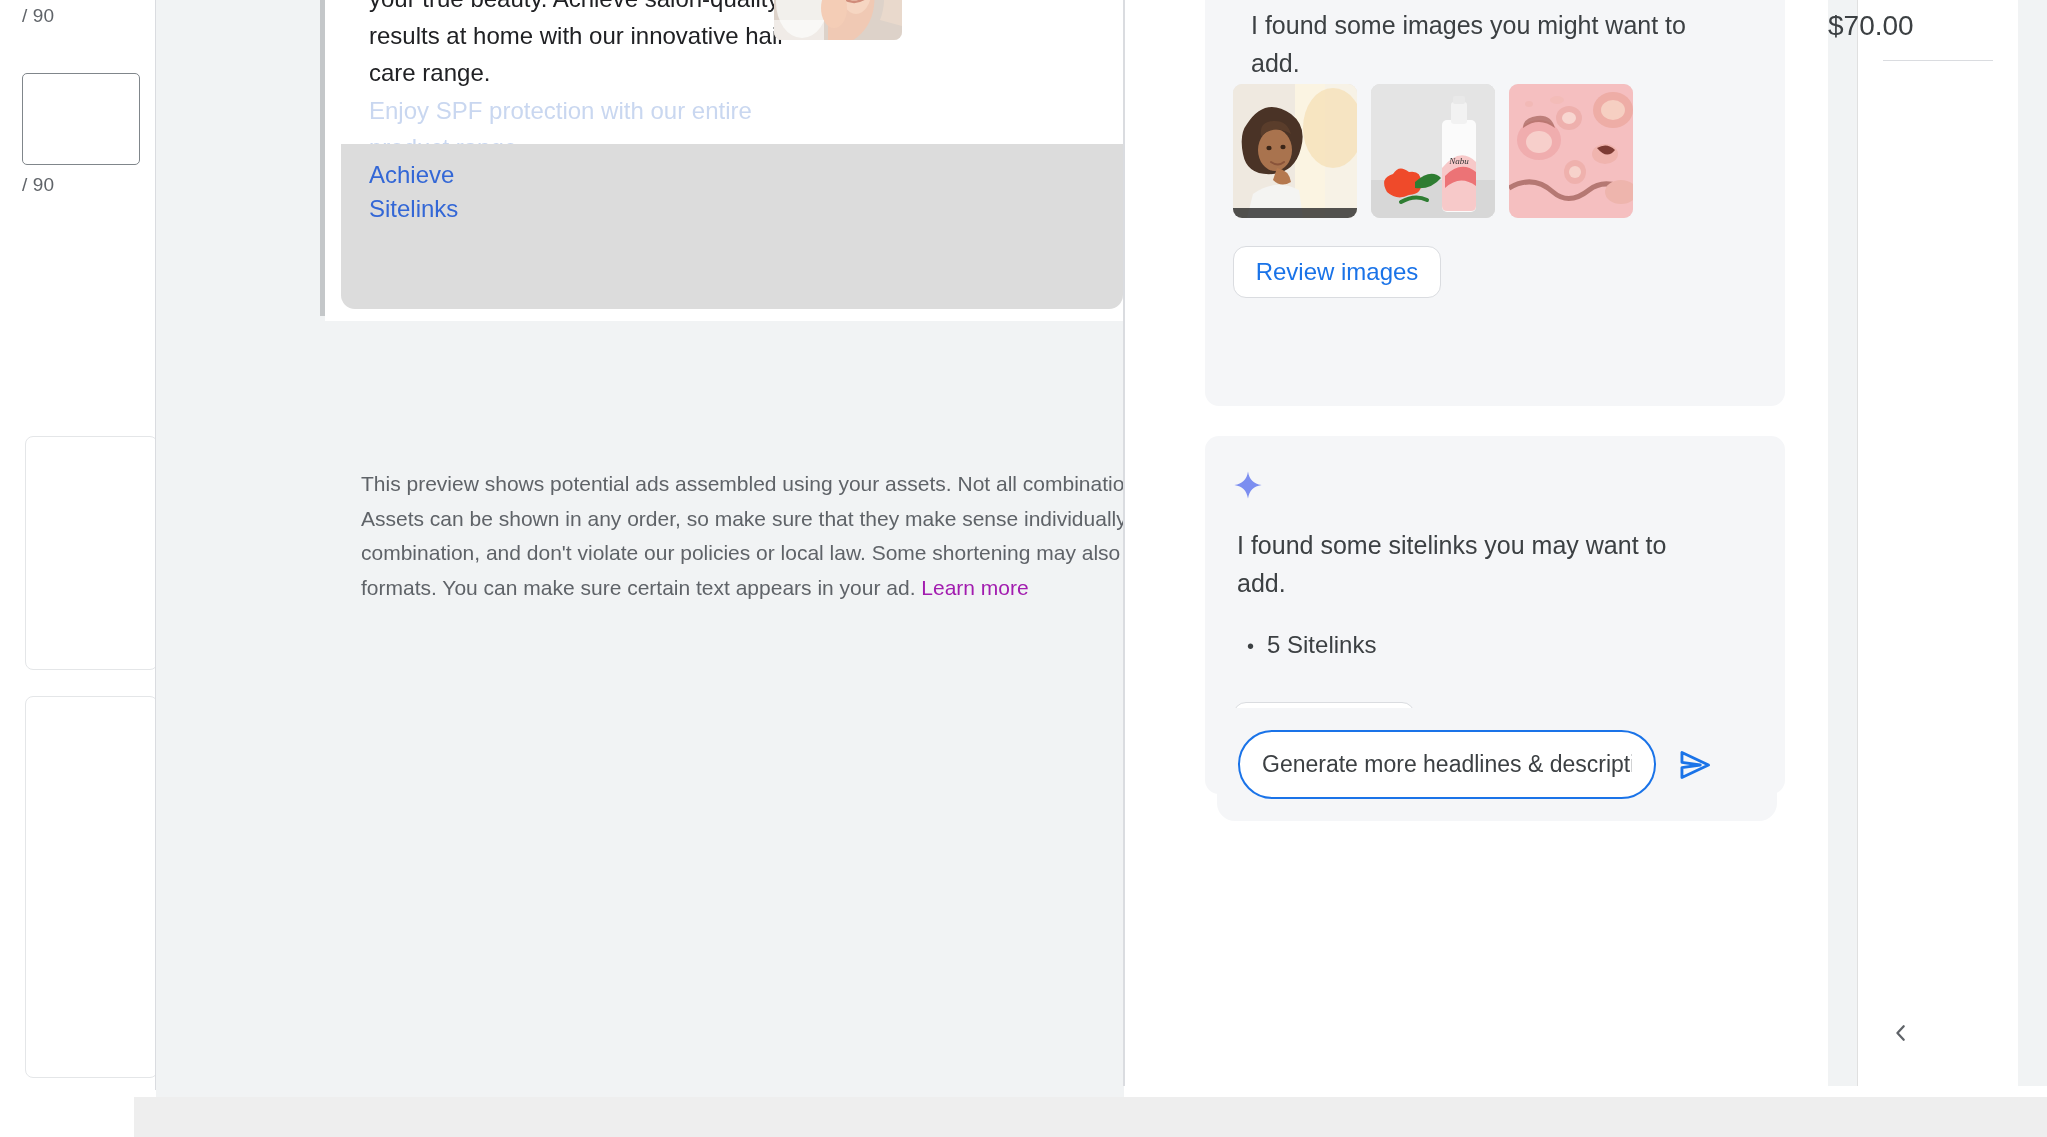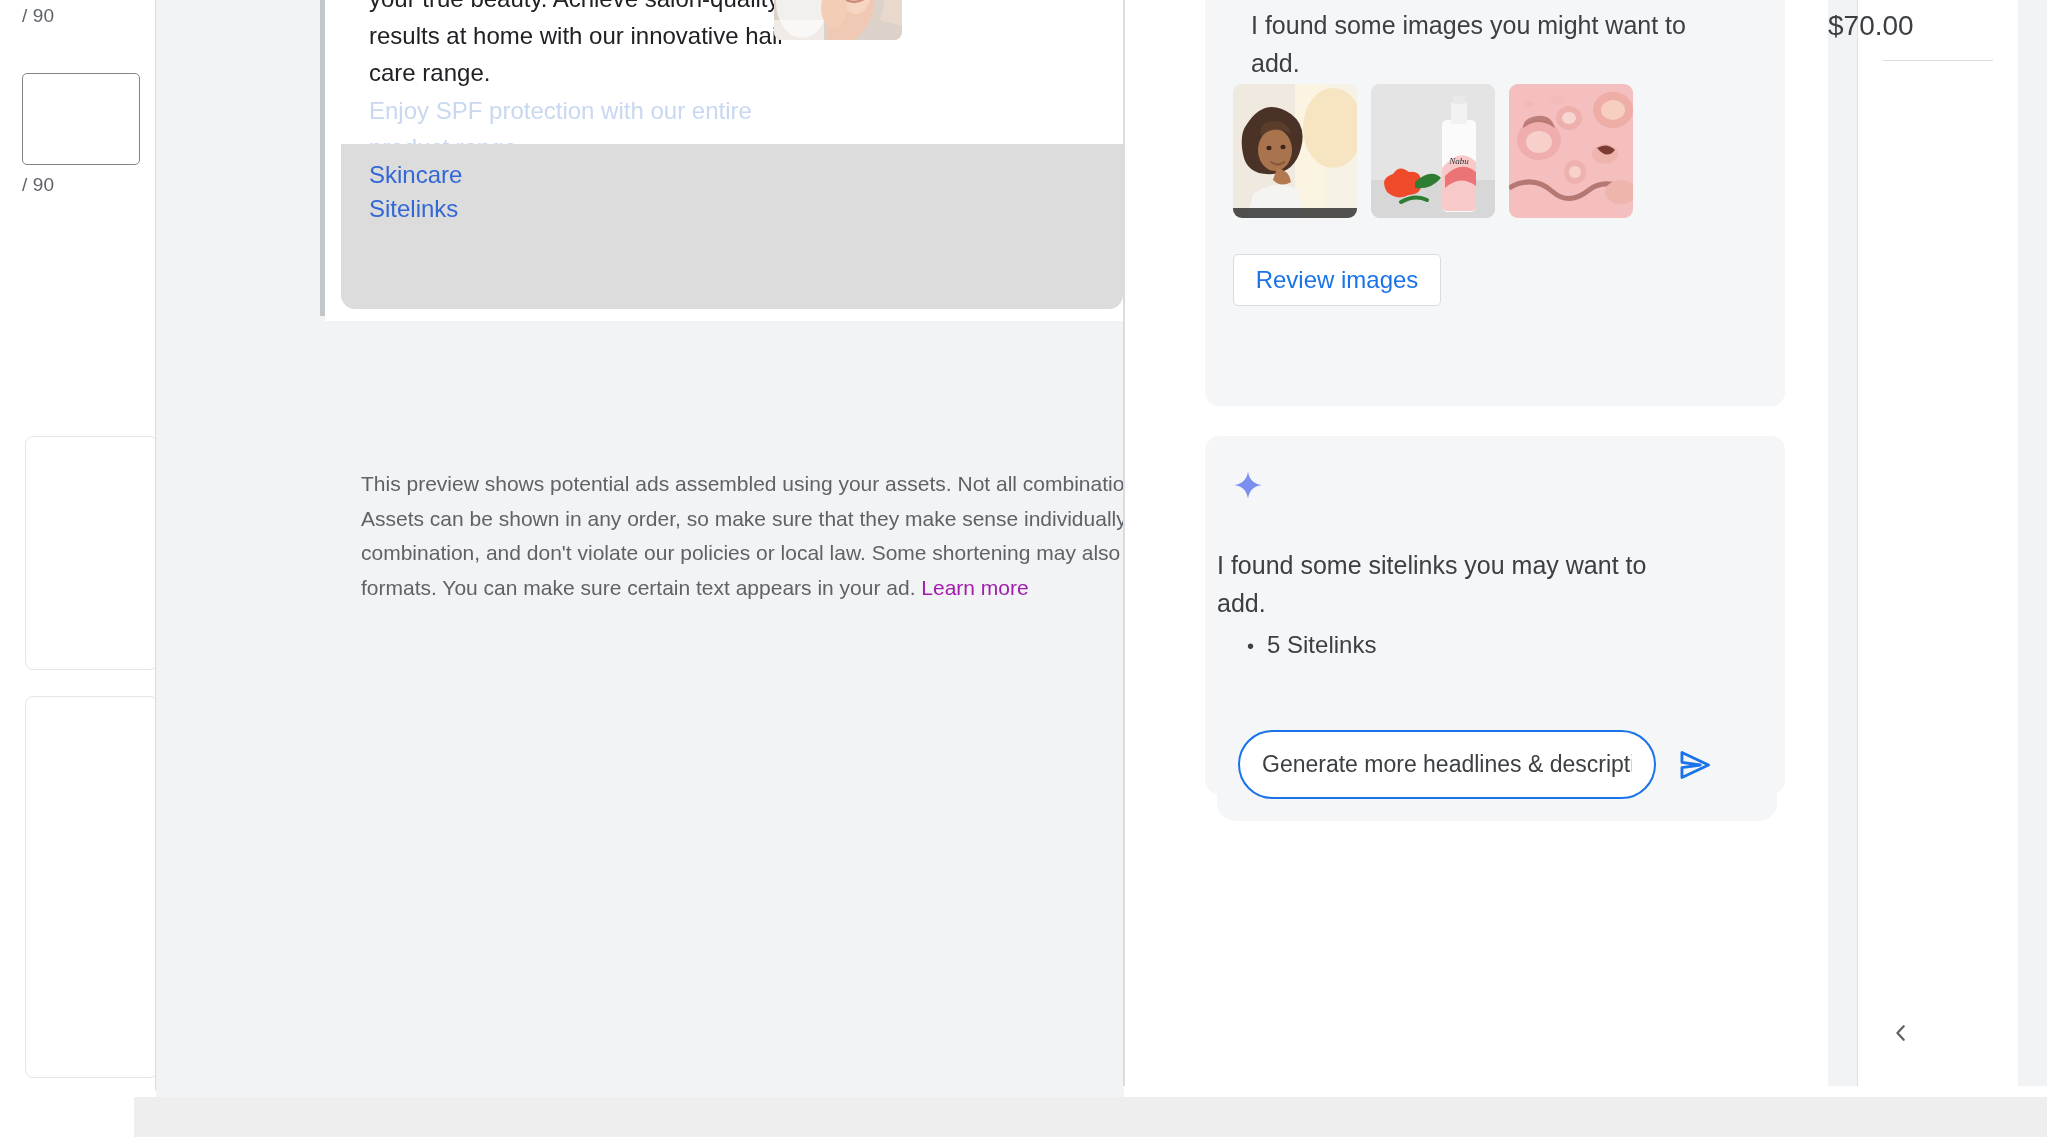--- a/index.html
+++ b/index.html
@@ -168,21 +168,21 @@
   .ai-card-images { left: 80px; top: -14px; width: 580px; height: 432px; }
   .ai-card-sitelinks { left: 80px; top: 448px; width: 580px; height: 358px; }
 
   .ai-text {
     position: absolute;
     font-size: 25px; line-height: 38px;
     color: #3c4043;
     width: 470px;
   }
   .ai-text-images { left: 46px; top: 32px; }
-  .ai-text-sitelinks { left: 12px; top: 90px; margin-top: 20px; }
+  .ai-text-sitelinks { left: 32px; top: 90px; }
 
   .sparkle {
     position: absolute; left: 26px; top: 32px;
     width: 34px; height: 34px;
   }
 
   .thumb-row {
     position: absolute; left: 28px; top: 110px;
     display: flex; gap: 14px;
   }
@@ -191,27 +191,27 @@
     border-radius: 9px;
     overflow: hidden;
     background: #e8e8e8;
     cursor: pointer;
   }
   .thumb svg { display: block; width: 100%; height: 100%; }
 
   .ghost-btn {
     position: absolute;
     border: 1px solid #dadce0;
-    border-radius: 5px;
+    border-radius: 13px;
     background: #ffffff;
     color: #1a73e8;
     font-size: 24px;
     font-family: "Liberation Sans", sans-serif;
     cursor: pointer;
-    display: flex; align-items: center; justify-content: center; margin-top: 8px;
+    display: flex; align-items: center; justify-content: center;
   }
   .btn-review-images { left: 28px; top: 272px; width: 208px; height: 52px; }
   .btn-review-links  { left: 28px; top: 266px; width: 182px; height: 52px; }
 
   .bullet-line {
     position: absolute; left: 42px; top: 195px;
     font-size: 24px; color: #3c4043;
     display: flex; align-items: baseline; gap: 13px;
   }
   .bullet-dot { font-size: 20px; line-height: 1; color: #3c4043; }
@@ -324,21 +324,21 @@
             <ellipse cx="82" cy="36" rx="15" ry="22" fill="#f6d6c2"></ellipse>
             <path d="M66 40 q12 10 24 3" stroke="#d08c7a" stroke-width="2.6" fill="none" stroke-linecap="round"></path>
             <ellipse cx="60" cy="52" rx="13" ry="20" fill="#f4cdb6"></ellipse>
             <path d="M46 24 q8 -10 20 -6" stroke="#e8dcd2" stroke-width="5" fill="none"></path>
             <rect x="0" y="64" width="50" height="20" fill="#ffffff" opacity=".55"></rect>
           </svg>
         </div>
       </div>
 
       <div class="ad-sitelinks">
-        <span class="sitelink">Skincare</span>
+        <span class="sitelink">Achieve</span>
         <span class="sitelink">Sitelinks</span>
       </div>
     </div>
 
     <div class="preview-note">
       <span>This preview shows potential ads assembled using your assets. Not all combinations are shown. Assets can be shown in any order, so make sure that they make sense individually or in combination, and don't violate our policies or local law. Some shortening may also occur in some formats. You can make sure certain text appears in your ad. </span><a>Learn more</a>
     </div>
   </div>
   <div class="mid-right-divider"></div>
 

